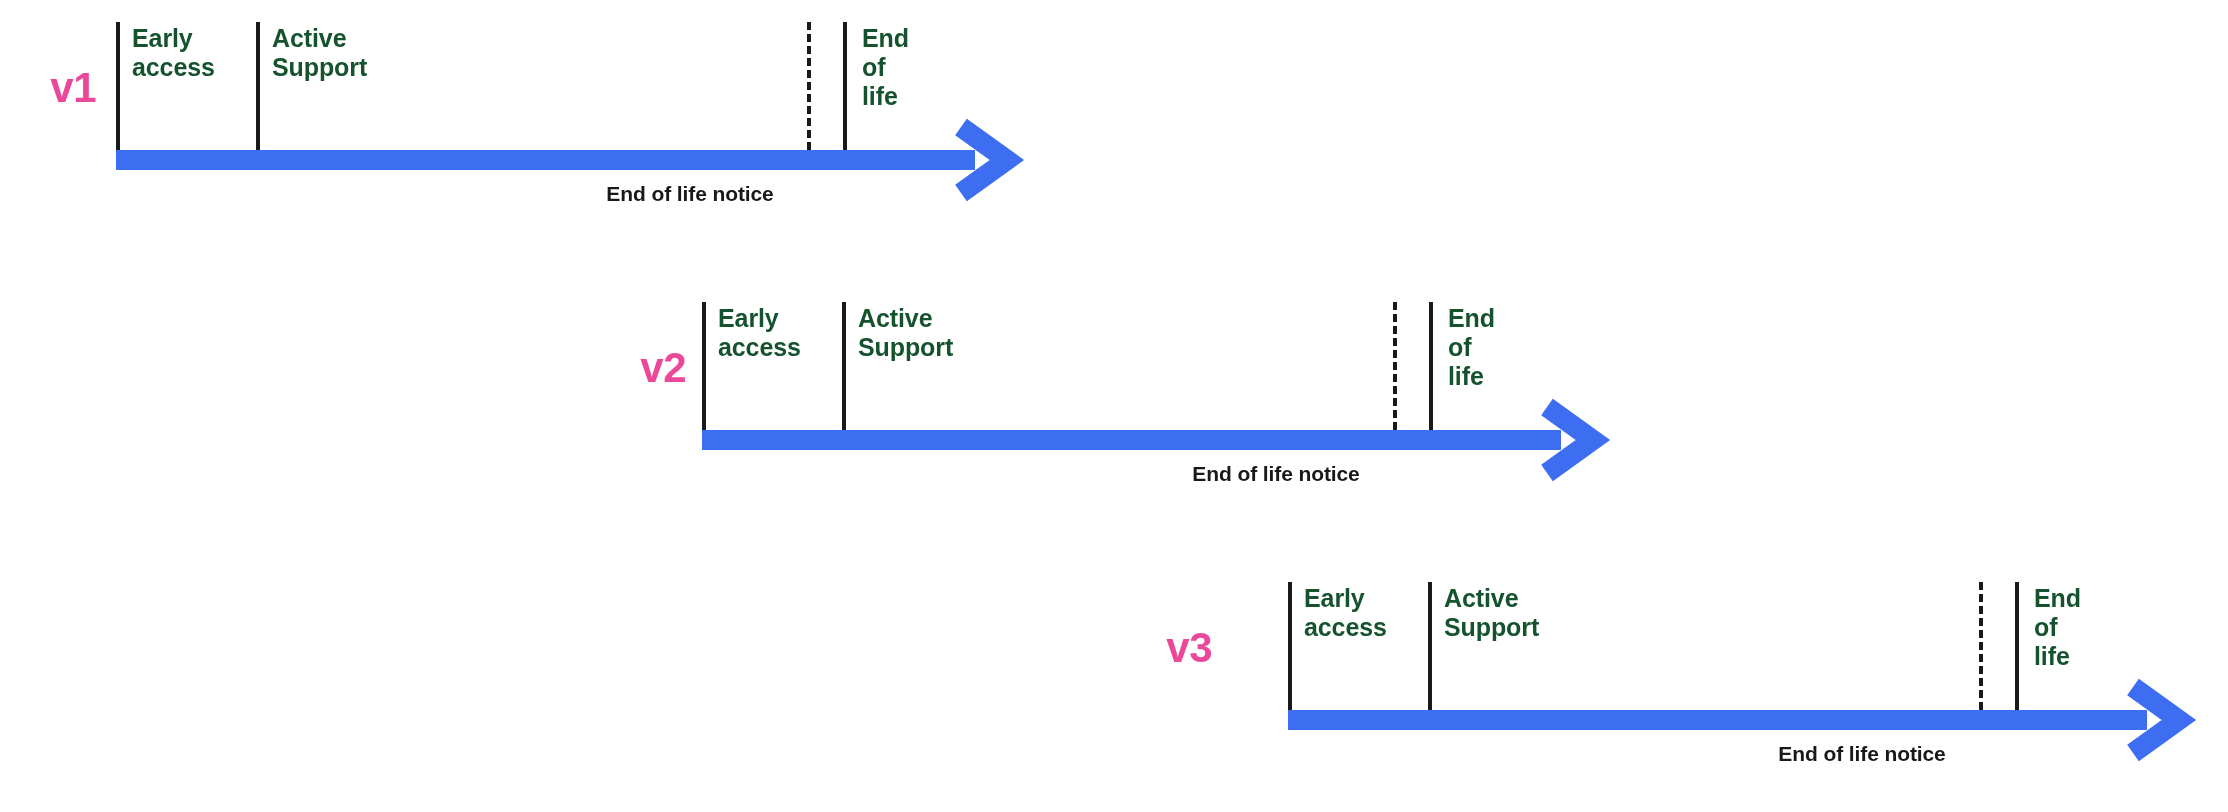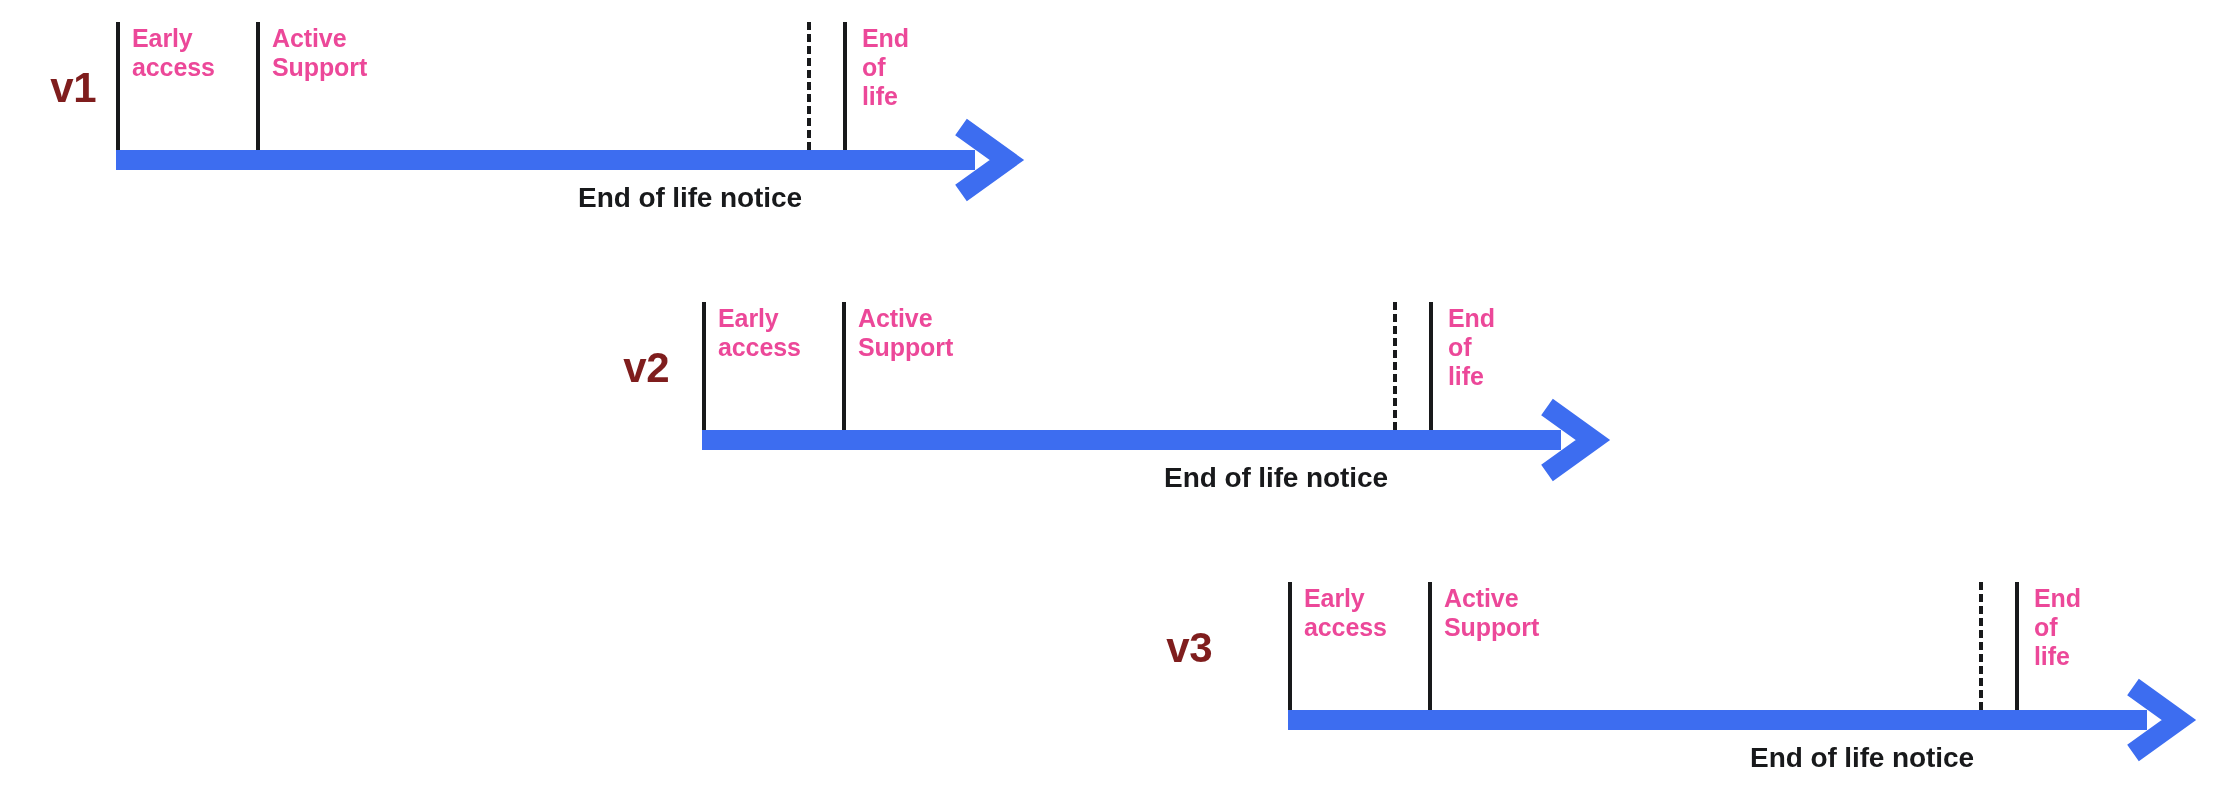--- a/index.html
+++ b/index.html
@@ -20,21 +20,21 @@
     position: absolute;
     left: 0;
     top: 0;
   }
 
   
   .version-label {
     position: absolute;
     font-size: 42px;
     font-weight: 700;
-    color: #7f1d1d;
+    color: #ec4899;
     letter-spacing: -0.5px;
     line-height: 1;
     white-space: nowrap;
     transform: translate(-100%, -50%);
   }
 
   
   .divider {
     position: absolute;
     width: 4px;
@@ -48,21 +48,21 @@
     width: 0;
     top: 0;
     border-left: 4px dashed #18191b;
   }
 
   
   .phase-label {
     position: absolute;
     font-size: 25px;
     font-weight: 700;
-    color: #ec4899;
+    color: #14532d;
     line-height: 1.16;
     white-space: pre-line;
     letter-spacing: -0.1px;
   }
 
   
   .arrow-bar {
     position: absolute;
     background: #3d6df0;
   }
@@ -72,21 +72,21 @@
     position: absolute;
   }
   .arrow-head svg {
     display: block;
     overflow: visible;
   }
 
   
   .notice-label {
     position: absolute;
-    font-size: 28px;
+    font-size: 21px;
     font-weight: 700;
     color: #18191b;
     white-space: nowrap;
     letter-spacing: -0.1px;
     transform: translateX(-50%);
   }
 </style>
 </head>
 <body>
 
@@ -103,21 +103,21 @@
       <div class="phase-label" style="left: 862px; top: 24px;">End of life</div>
       <div class="arrow-bar" style="left: 116px; top: 150px; width: 859px; height: 20px;"></div>
       <div class="arrow-head" style="left: 953px; top: 121px; width: 62px; height: 78px;">
         <svg width="62" height="78" viewBox="0 0 62 78">
           <path d="M 8 6 L 54 39 L 8 72" fill="none" stroke="#3d6df0" stroke-width="20" stroke-linejoin="miter" stroke-linecap="butt"></path>
         </svg>
       </div>
       <div class="notice-label" style="left: 690px; top: 182px;">End of life notice</div>
     </div>
     <div class="timeline-row">
-      <div class="version-label" style="left: 669px; top: 368px;">v2</div>
+      <div class="version-label" style="left: 686px; top: 368px;">v2</div>
       <div class="divider" style="left: 702px; top: 302px; height: 128px;"></div>
       <div class="divider" style="left: 842px; top: 302px; height: 128px;"></div>
       <div class="dashed-divider" style="left: 1393px; top: 302px; height: 128px;"></div>
       <div class="divider" style="left: 1429px; top: 302px; height: 128px;"></div>
       <div class="phase-label" style="left: 718px; top: 304px;">Early
 access</div>
       <div class="phase-label" style="left: 858px; top: 304px;">Active Support</div>
       <div class="phase-label" style="left: 1448px; top: 304px;">End of life</div>
       <div class="arrow-bar" style="left: 702px; top: 430px; width: 859px; height: 20px;"></div>
       <div class="arrow-head" style="left: 1539px; top: 401px; width: 62px; height: 78px;">

